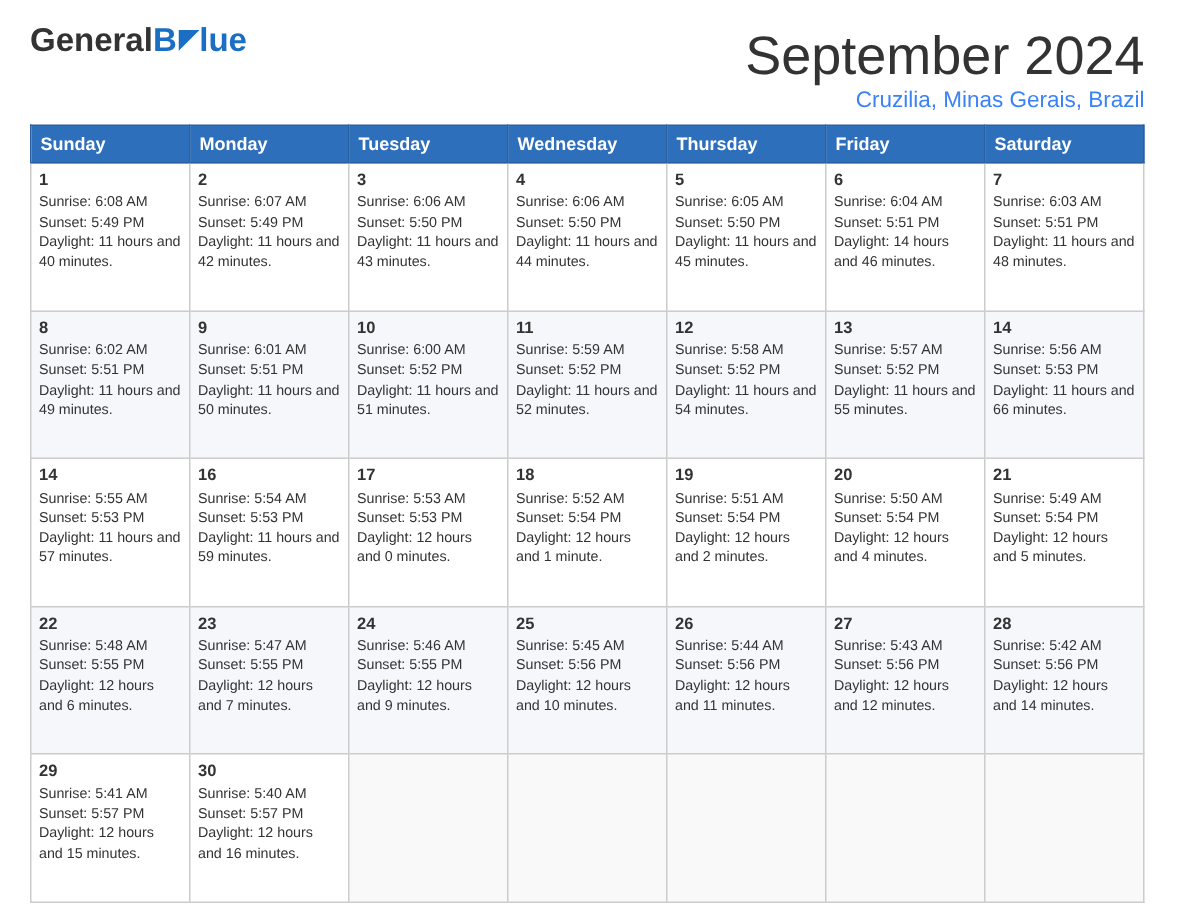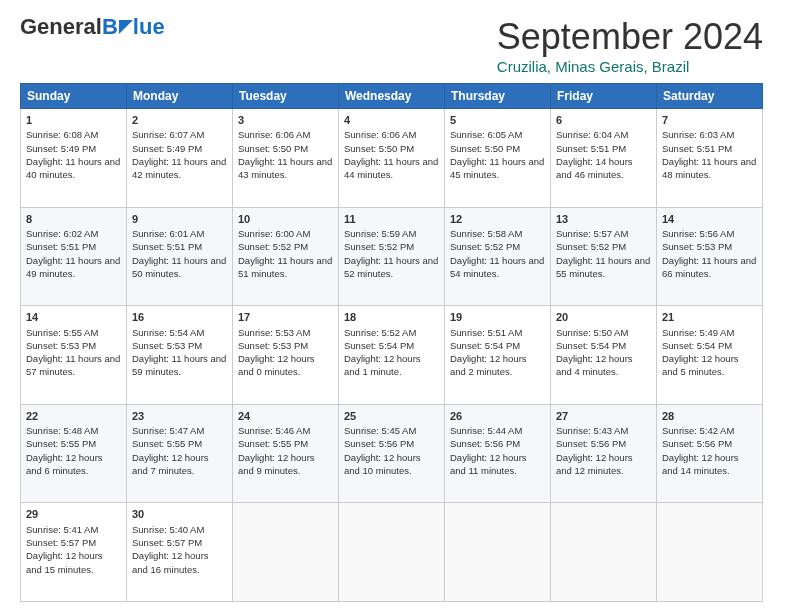--- a/index.html
+++ b/index.html
@@ -32,30 +32,30 @@
       font-size: 22px;
       font-weight: bold;
       color: #333;
       line-height: 1;
     }
     .logo-top {
       display: flex;
       align-items: center;
     }
     .title-block {
-      text-align: left;
+      text-align: right;
     }
     .month-title {
       font-size: 36px;
       font-weight: normal;
       color: #333;
     }
     .location {
       font-size: 15px;
-      color: #0f766e;
+      color: #3b82f6;
     }
     .calendar {
       border: 1px solid #ccc;
       border-collapse: collapse;
       width: 100%;
       flex: 1;
       table-layout: fixed;
     }
     .calendar th {
       background-color: #2e6fbc;

